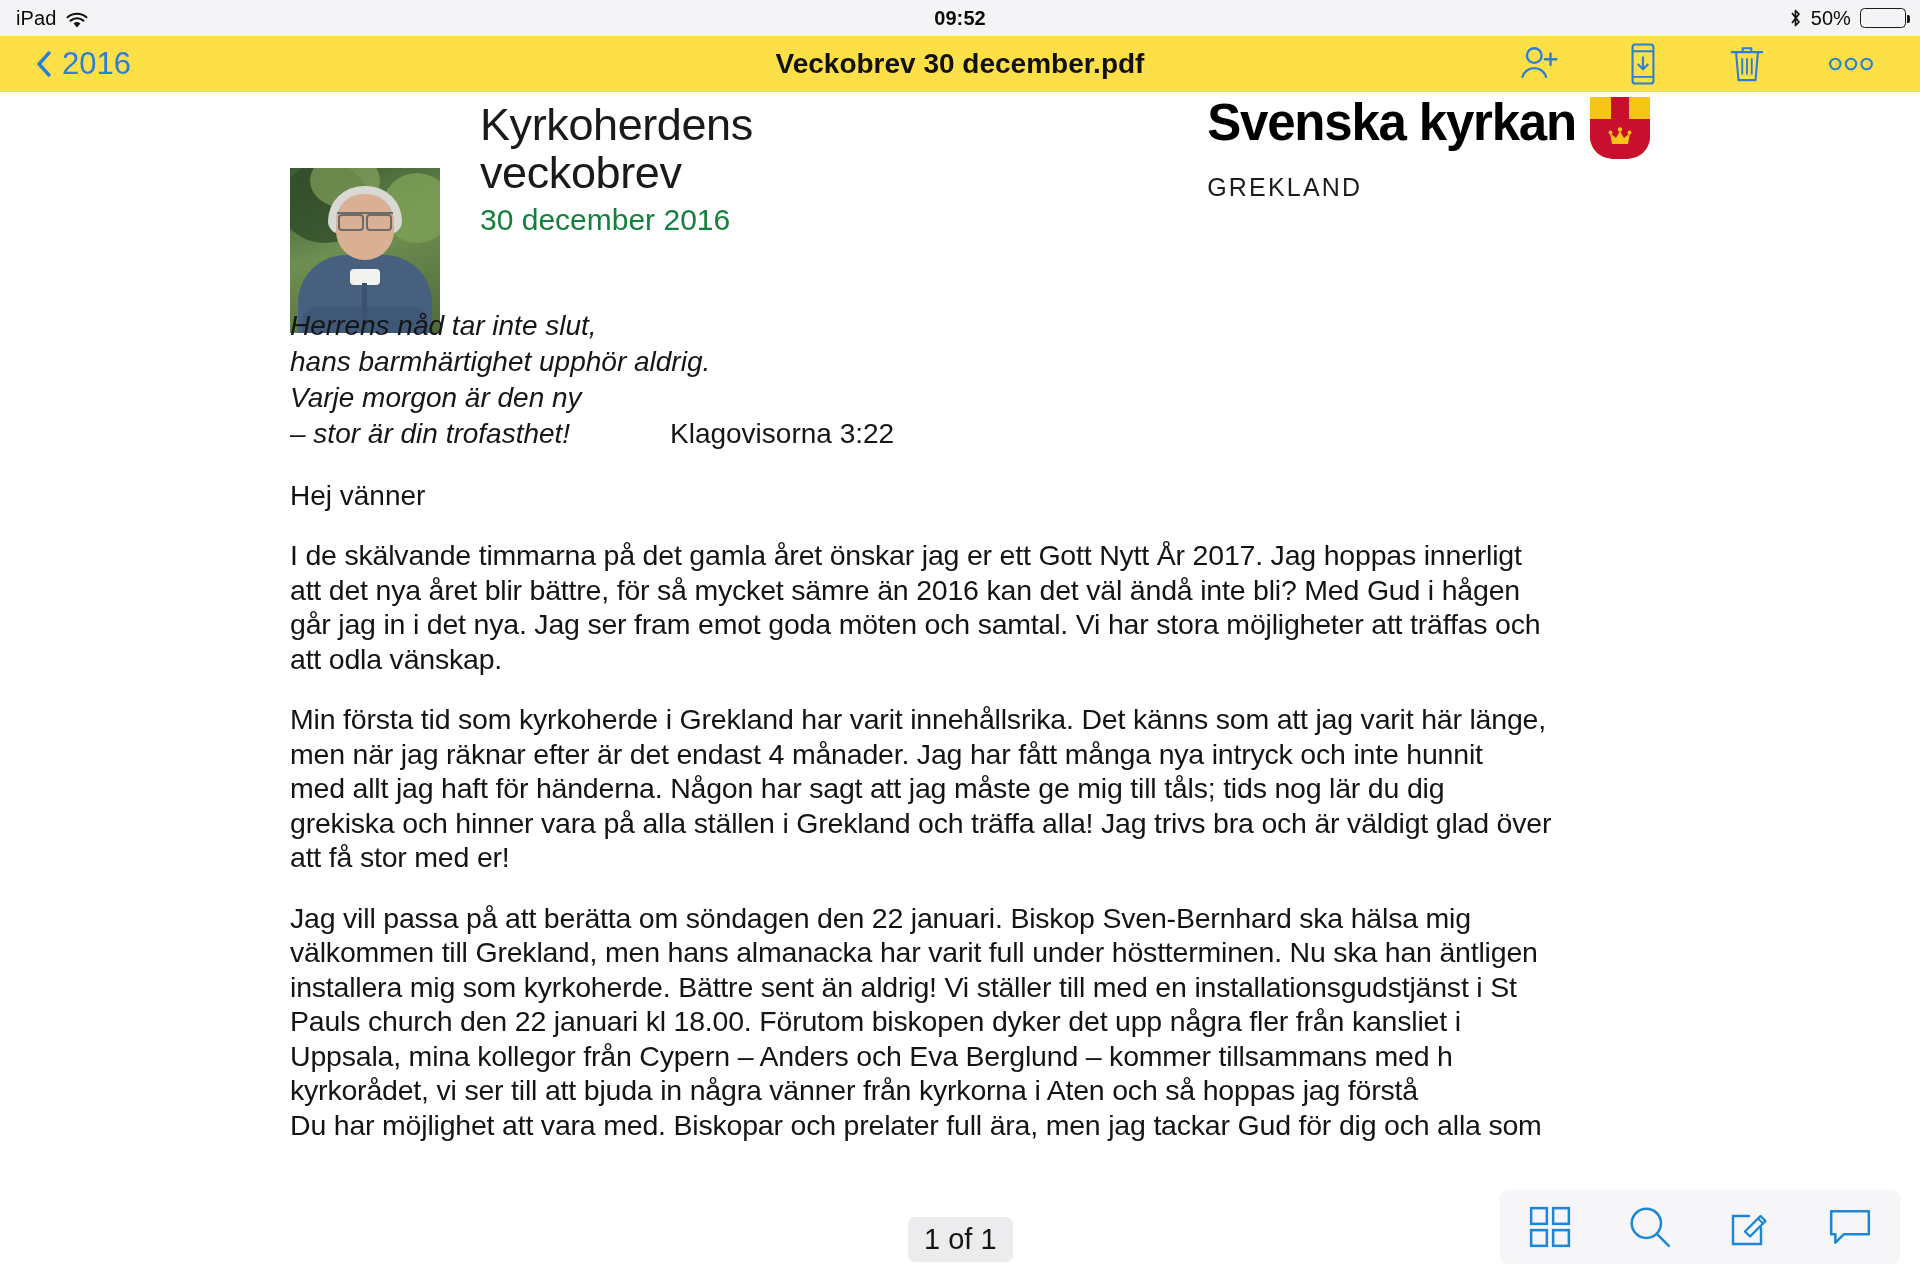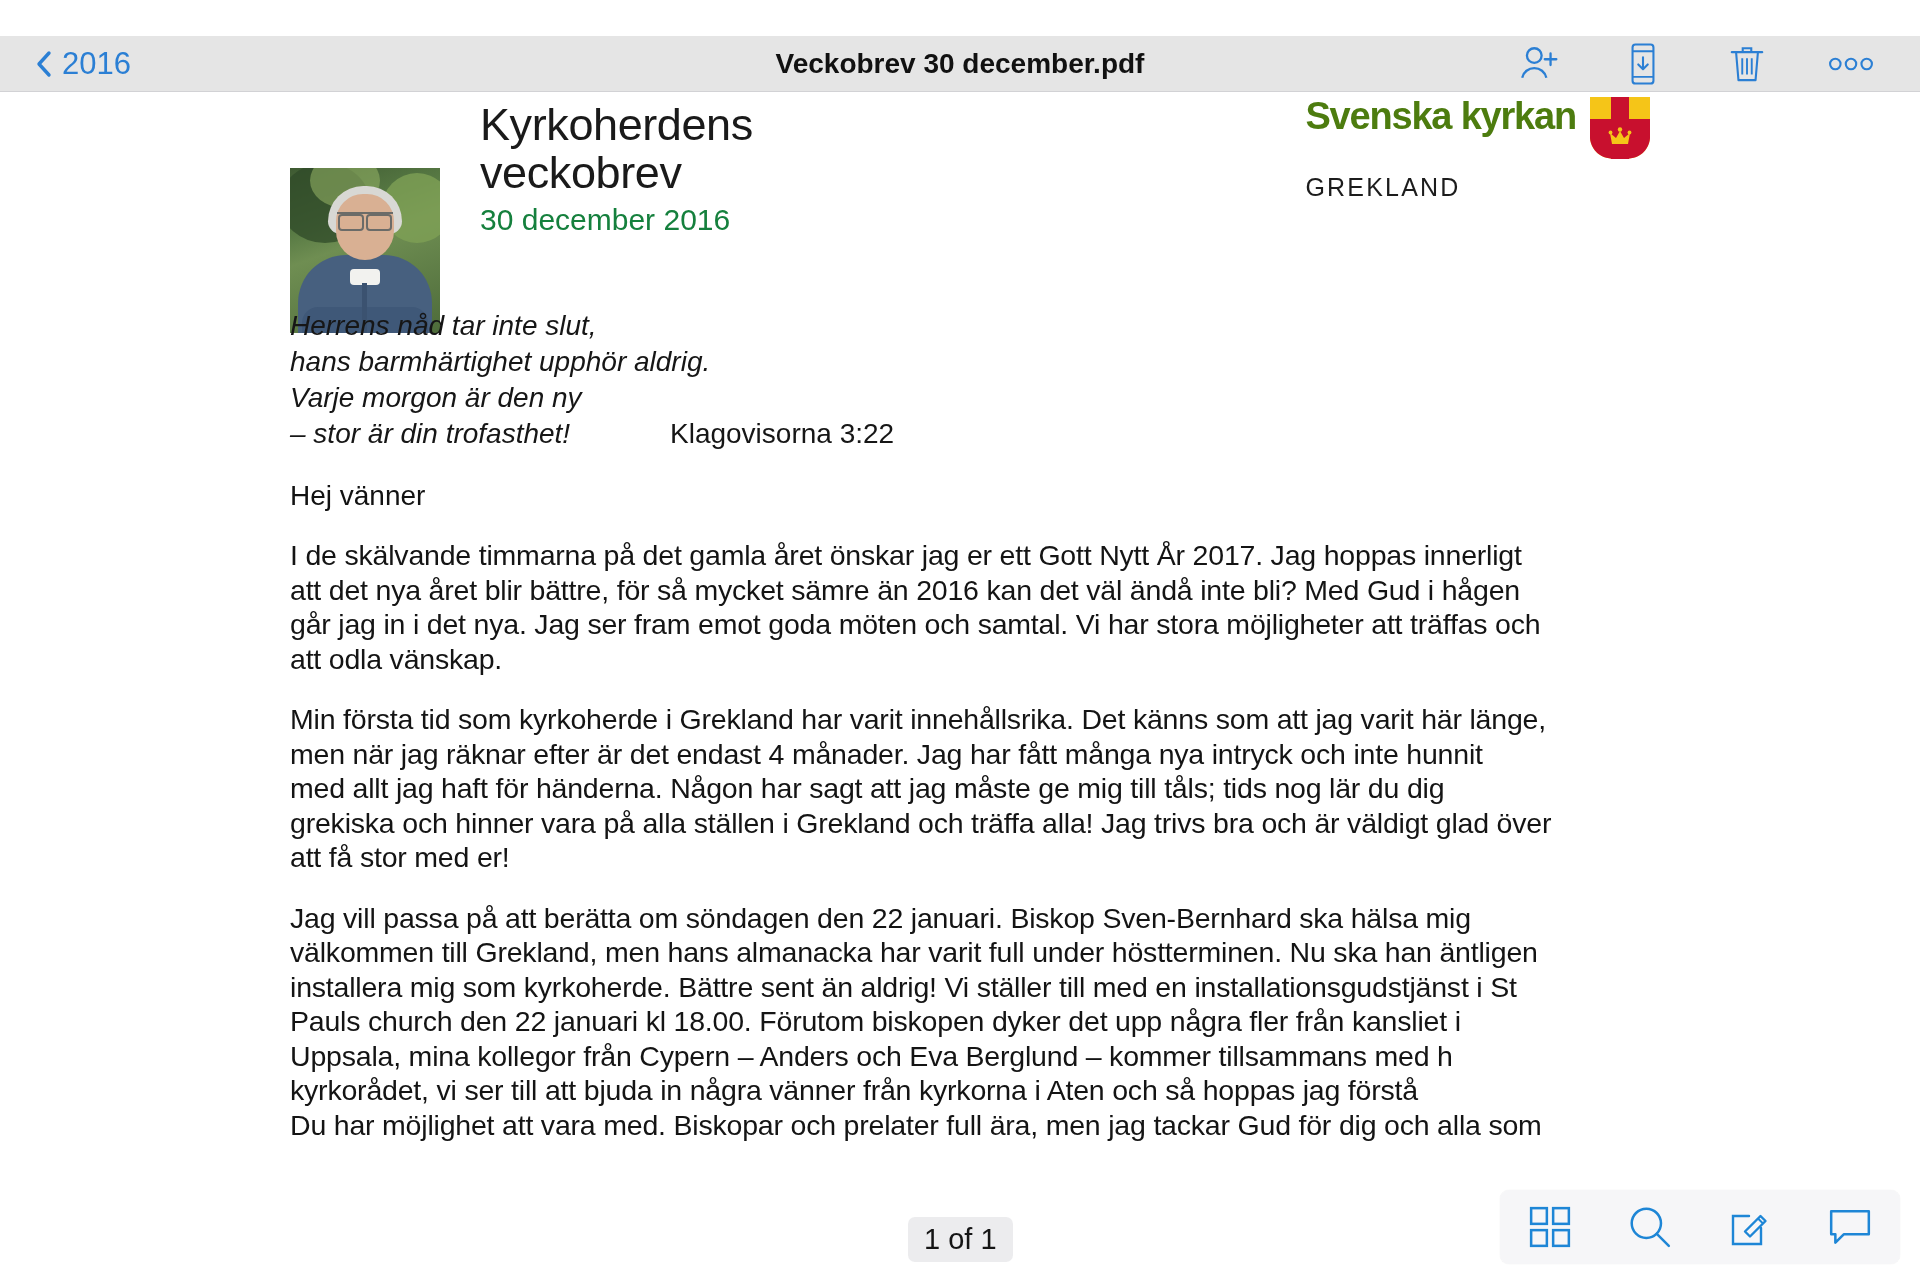--- a/index.html
+++ b/index.html
@@ -34,21 +34,21 @@
     content: ""; position: absolute; right: -5px; top: 6px;
     width: 3px; height: 8px; background: #1a1a1a;
     border-radius: 0 2px 2px 0;
   }
   .batt-fill { height: 100%; background: #1a1a1a; border-radius: 1.5px; }
 
   
   .navbar {
     position: absolute; top: 36px; left: 0;
     width: 1920px; height: 56px;
-    background: #e5e5e5;
+    background: #fde047;
     border-bottom: 1px solid #d2d2d5;
     display: flex; align-items: center;
   }
   .nav-back {
     position: absolute; left: 36px;
     display: flex; align-items: center; gap: 10px;
     color: #2b7fd4; font-size: 31px; cursor: pointer;
   }
   .chev { width: 16px; height: 28px; }
   .nav-title {
@@ -106,21 +106,21 @@
     font-size: 45px; line-height: 1.07; color: #1a1a1a; font-weight: 400;
     letter-spacing: -0.4px;
   }
   .mast-date {
     position: absolute; left: 190px; top: 110px;
     font-size: 30px; color: #15803d;
   }
   .brand { position: absolute; right: 0; top: 4px; text-align: left; }
   .brand-row { display: flex; align-items: flex-start; gap: 14px; }
   .brand-name {
-    font-size: 38px; font-weight: 700; color: #4d7c0f;
+    font-size: 51px; font-weight: 700; color: #000000;
     letter-spacing: -1.2px; line-height: 1;
   }
   .brand-sub {
     font-size: 25px; color: #1c1c1c; letter-spacing: 2.2px; margin-top: 14px;
   }
   .shield { width: 60px; height: 62px; flex: none; }
 
   .verse {
     position: relative;
     font-style: italic; font-size: 28px; line-height: 1.29; color: #161616;
@@ -158,20 +158,44 @@
     background: rgba(235,235,237,0.95);
     padding: 6px 16px; border-radius: 7px;
     font-size: 29px; color: #151515;
   }
 </style>
 </head>
 <body>
 
 <div id="app">
 
+  <div class="statusbar">
+    <div class="sb-left">
+      <span>iPad</span>
+      <span class="wifi-icon">
+        <svg viewBox="0 0 22 17" width="22" height="17">
+          <path d="M11 15.5 L7.6 11.4 a5.3 5.3 0 0 1 6.8 0 Z" fill="#111"></path>
+          <path d="M4.6 8.6 a10 10 0 0 1 12.8 0" stroke="#111" stroke-width="2.1" fill="none" stroke-linecap="round"></path>
+          <path d="M1.6 5.2 a14.6 14.6 0 0 1 18.8 0" stroke="#111" stroke-width="2.1" fill="none" stroke-linecap="round"></path>
+        </svg>
+      </span>
+    </div>
+    <div class="sb-center">09:52</div>
+    <div class="sb-right">
+      <span class="bt-icon">
+        <svg viewBox="0 0 13 20" width="13" height="20">
+          <path d="M3 5 L10 14 L6.5 17.5 V2.5 L10 6 L3 15" stroke="#111" stroke-width="1.7" fill="none" stroke-linejoin="round"></path>
+        </svg>
+      </span>
+      <span>50%</span>
+      <span class="batt">
+        <span class="batt-fill" id="batt-fill" style="width: 50%;"></span>
+      </span>
+    </div>
+  </div>
 
   <div class="navbar">
     <div class="nav-back">
       <span class="chev">
         <svg viewBox="0 0 16 28" width="16" height="28">
           <path d="M13 3 L3 14 L13 25" stroke="#2b7fd4" stroke-width="3.4" fill="none" stroke-linecap="round" stroke-linejoin="round"></path>
         </svg>
       </span>
       <span>2016</span>
     </div>

